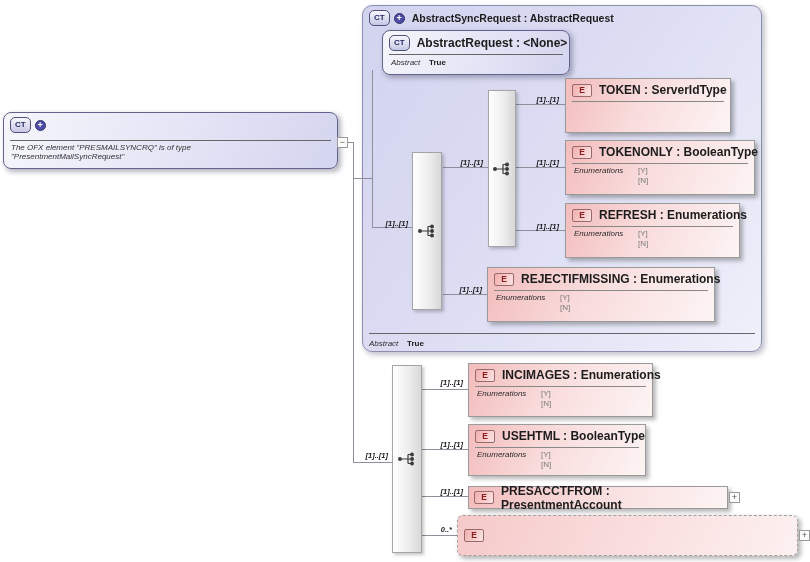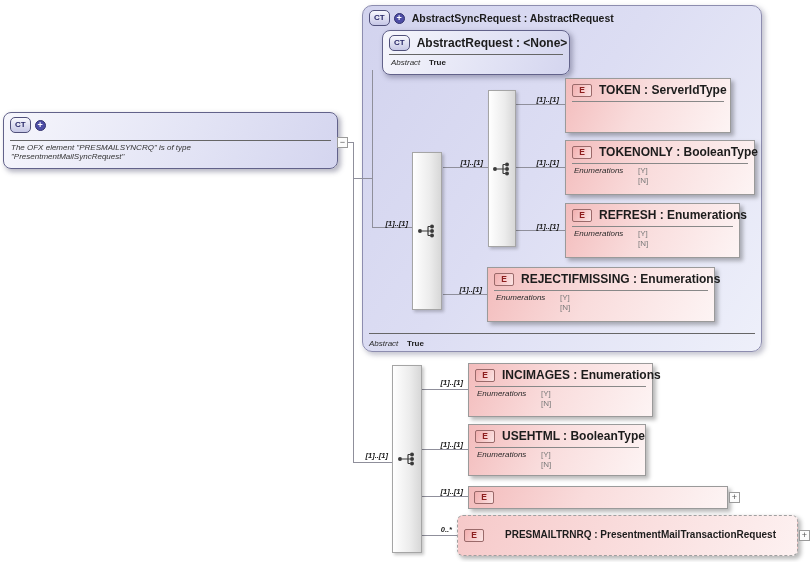--- a/index.html
+++ b/index.html
@@ -257,28 +257,28 @@
         <span>[N]</span>
       </span>
     </div>
   </div>
 </div>
 
 <div class="ebox ctr" style="left:468px;top:486px;width:260px;height:23px;padding-left:5px;gap:7px">
   <span class="e-icon">
       <span>E</span>
     </span>
+  <span class="ttl sm">PRESACCTFROM : PresentmentAccount</span>
 </div>
 <div class="pmbox" style="left:729px;top:492px">+</div>
 
 <div class="ebox dashed ctr" style="left:457px;top:515px;width:341px;height:41px;padding-left:6px">
   <span class="e-icon">
       <span>E</span>
     </span>
-  <span class="wrapttl">PRESMAILTRNRQ : PresentmentMailTransactionRequest</span>
 </div>
 <div class="pmbox" style="left:799px;top:530px">+</div>
 
 <div class="card" style="left:356px;top:219px">[1]..[1]</div>
 <div class="card" style="left:431px;top:158px">[1]..[1]</div>
 <div class="card" style="left:430px;top:285px">[1]..[1]</div>
 <div class="card" style="left:507px;top:95px">[1]..[1]</div>
 <div class="card" style="left:507px;top:158px">[1]..[1]</div>
 <div class="card" style="left:507px;top:222px">[1]..[1]</div>
 <div class="card" style="left:336px;top:451px">[1]..[1]</div>

